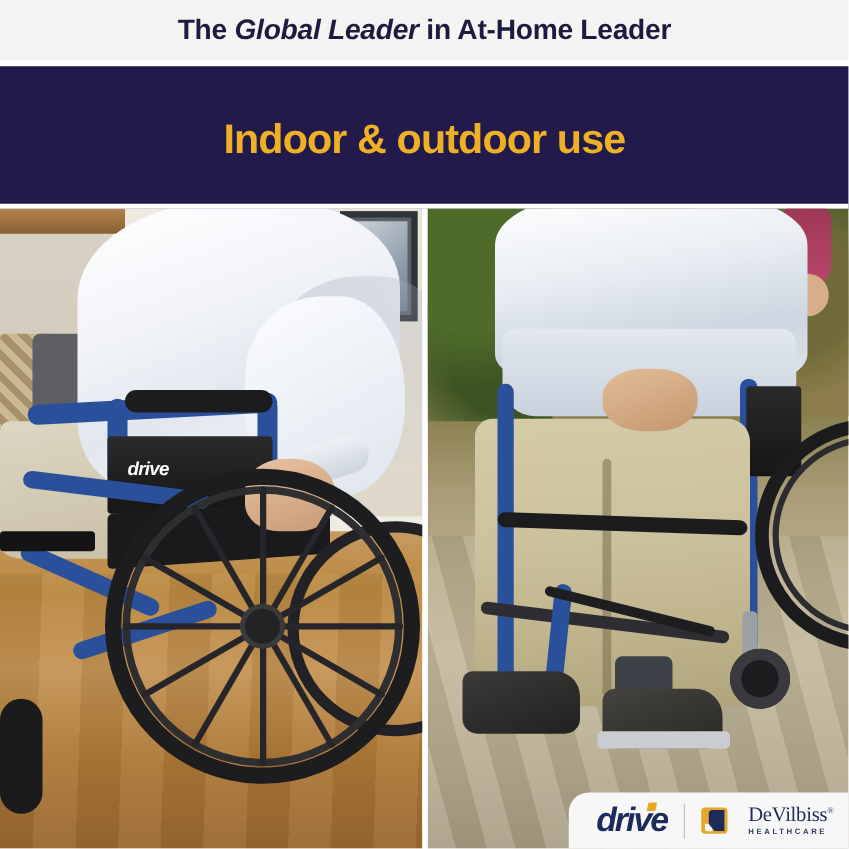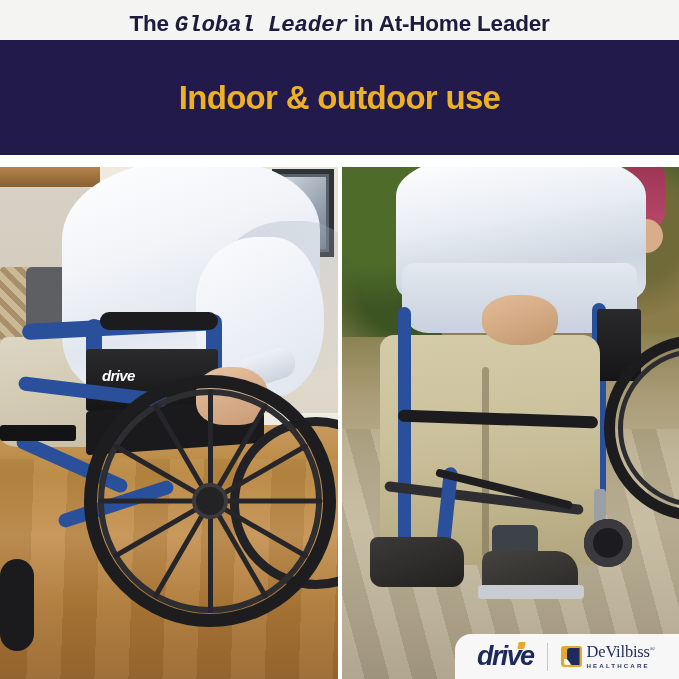--- a/index.html
+++ b/index.html
@@ -14,25 +14,25 @@
   
   .tagline-bar {
     position:absolute; left:0; top:0; width:679px; height:48px;
     background:#f4f4f2;
     display:flex; align-items:center; justify-content:center;
   }
   .tagline {
     font-size:22.5px; font-weight:700; color:#1d1b3e;
     letter-spacing:-0.2px; white-space:nowrap;
   }
-  .tagline .em { font-style:italic; font-weight:700;font-family:Liberation Mono, monospace; }
+  .tagline .em { font-style:italic; font-weight:700; }
 
   
   .headline-band {
-    position:absolute; left:0; top:40px; width:679px; height:115px;
+    position:absolute; left:0; top:53px; width:679px; height:115px;
     background:#221a4b;
     display:flex; flex-direction:column; align-items:center; justify-content:center;
   }
   .headline-1 {
     font-size:33px; font-weight:700; color:#eeb125;
     letter-spacing:-0.7px; line-height:1.08; white-space:nowrap;
   }
   .headline-2 {
     font-size:33px; font-weight:700; color:#ffffff;
     letter-spacing:-0.7px; line-height:1.08; white-space:nowrap; margin-top:2px;
@@ -210,21 +210,21 @@
   }
   .drive-wordmark {
     font-size:27px; font-weight:700; font-style:italic;
     color:#1d2a5c; letter-spacing:-1.6px; line-height:1; position:relative;
   }
   .drive-dot {
     position:absolute; left:41px; top:-1px; width:7px; height:7px;
     background:#e8a92a; border-radius:1px; transform:skewX(-12deg);
   }
   .logo-divider { width:1px; height:28px; background:#c3c6cc; }
-  .dev-group { display:flex; align-items:center; gap:5px; }
+  .dev-group { display:flex; align-items:center; gap:17px; }
   .dev-mark {
     position:relative; width:21px; height:21px;
     background:#e3a82c;
     border-radius:3px;
   }
   .dev-mark::after {
     content:""; position:absolute; left:6px; top:2px; width:13px; height:17px;
     background:#1d2a5c; border-radius:3px 0 0 3px;
     clip-path:polygon(0 0,100% 0,100% 100%,40% 100%, 0 62%);
   }

